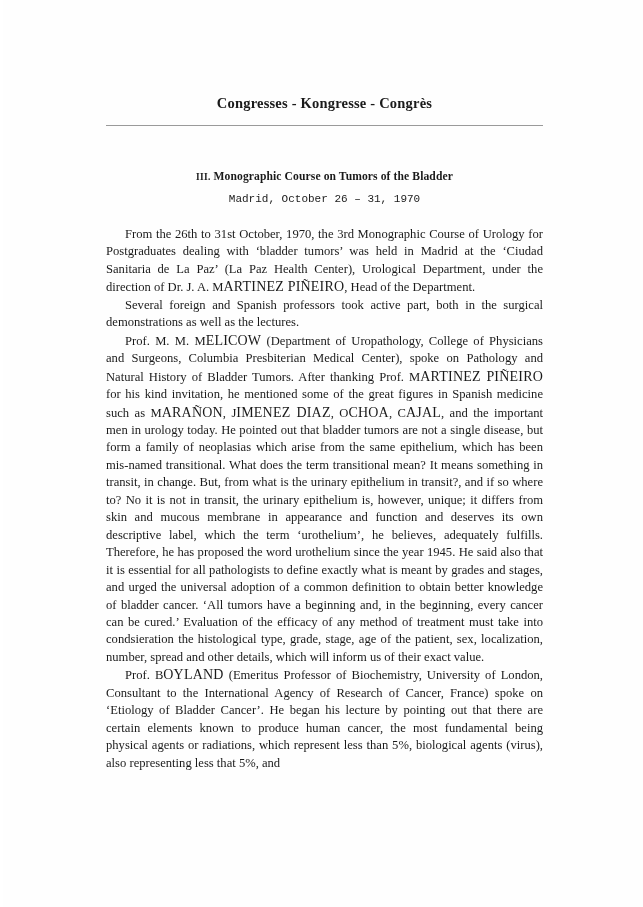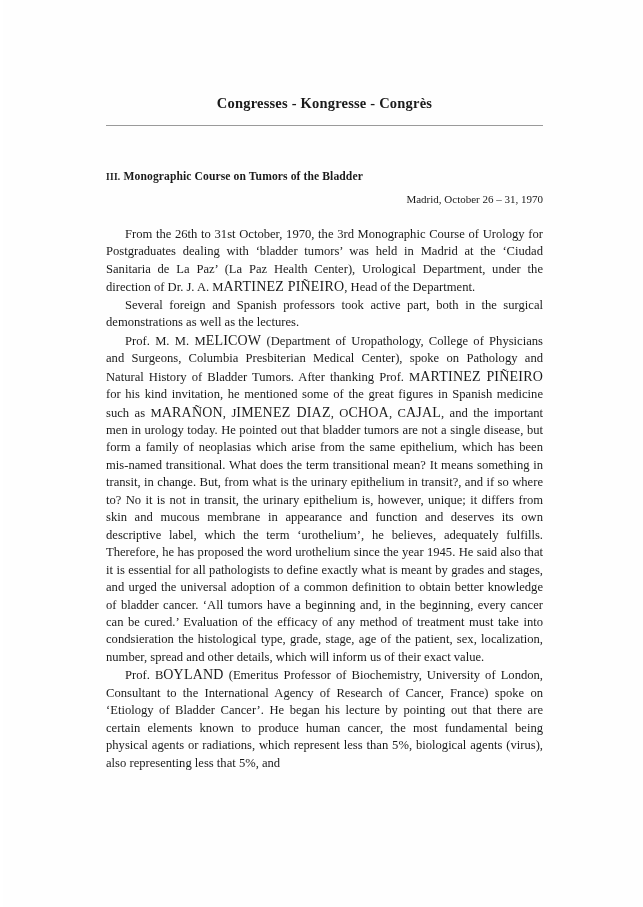--- a/index.html
+++ b/index.html
@@ -37,34 +37,35 @@
     margin: 0 0 13px 0;
   }
   .rule {
     border: 0;
     border-top: 0.8px solid #araraa;
     border-top: 0.8px solid #9a9a9a;
     margin: 0 0 44px 0;
     width: 100%;
   }
   .course-title {
-    text-align: left;
+    text-align: center;
     font-weight: bold;
     font-size: 11.6px;
     margin: 0 0 10px 0;
     letter-spacing: 0.1px;
   }
   .course-title .roman {
     font-size: 9.4px;
     letter-spacing: 0.3px;
   }
   .course-place {
-    text-align: right;
+    text-align: center;
     font-size: 11px;
     margin: 0 0 21px 0;
+    font-family: Liberation Mono, monospace;
   }
   p.body {
     margin: 0;
     font-size: 12.6px;
     line-height: 17.45px;
     text-align: justify;
     text-indent: 19px;
     hyphens: none;
   }
   .sc {

